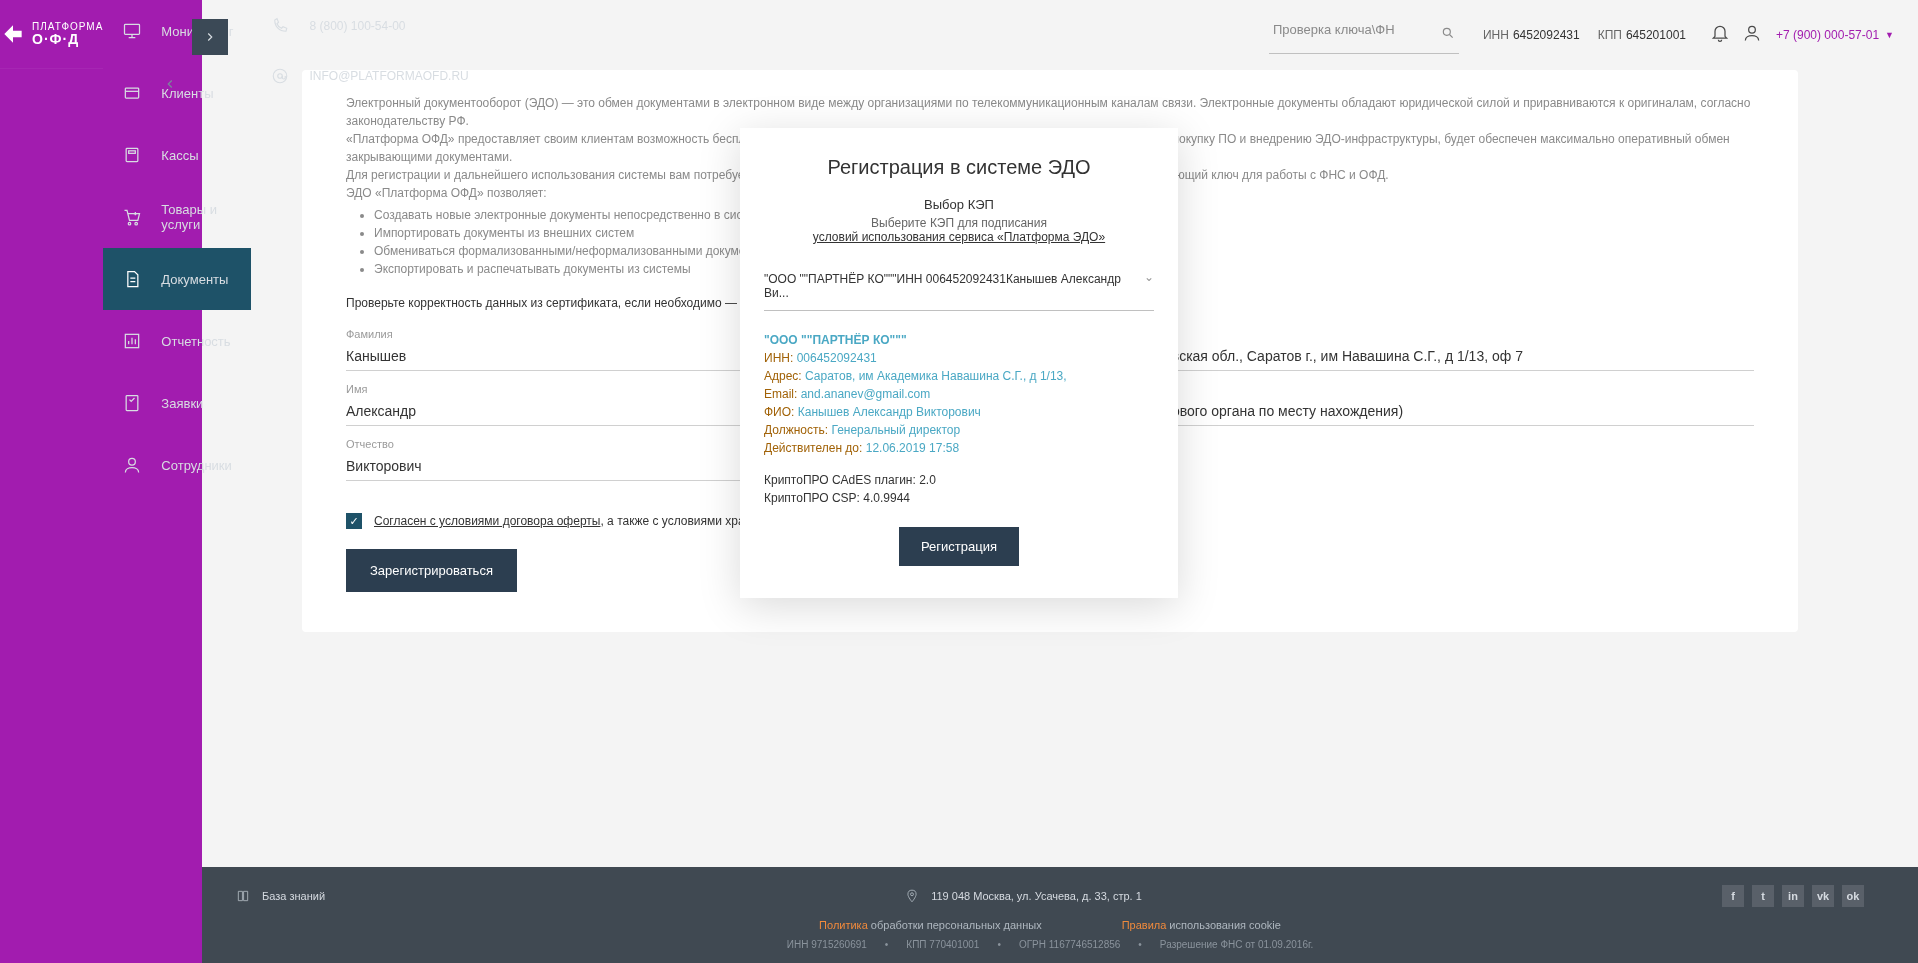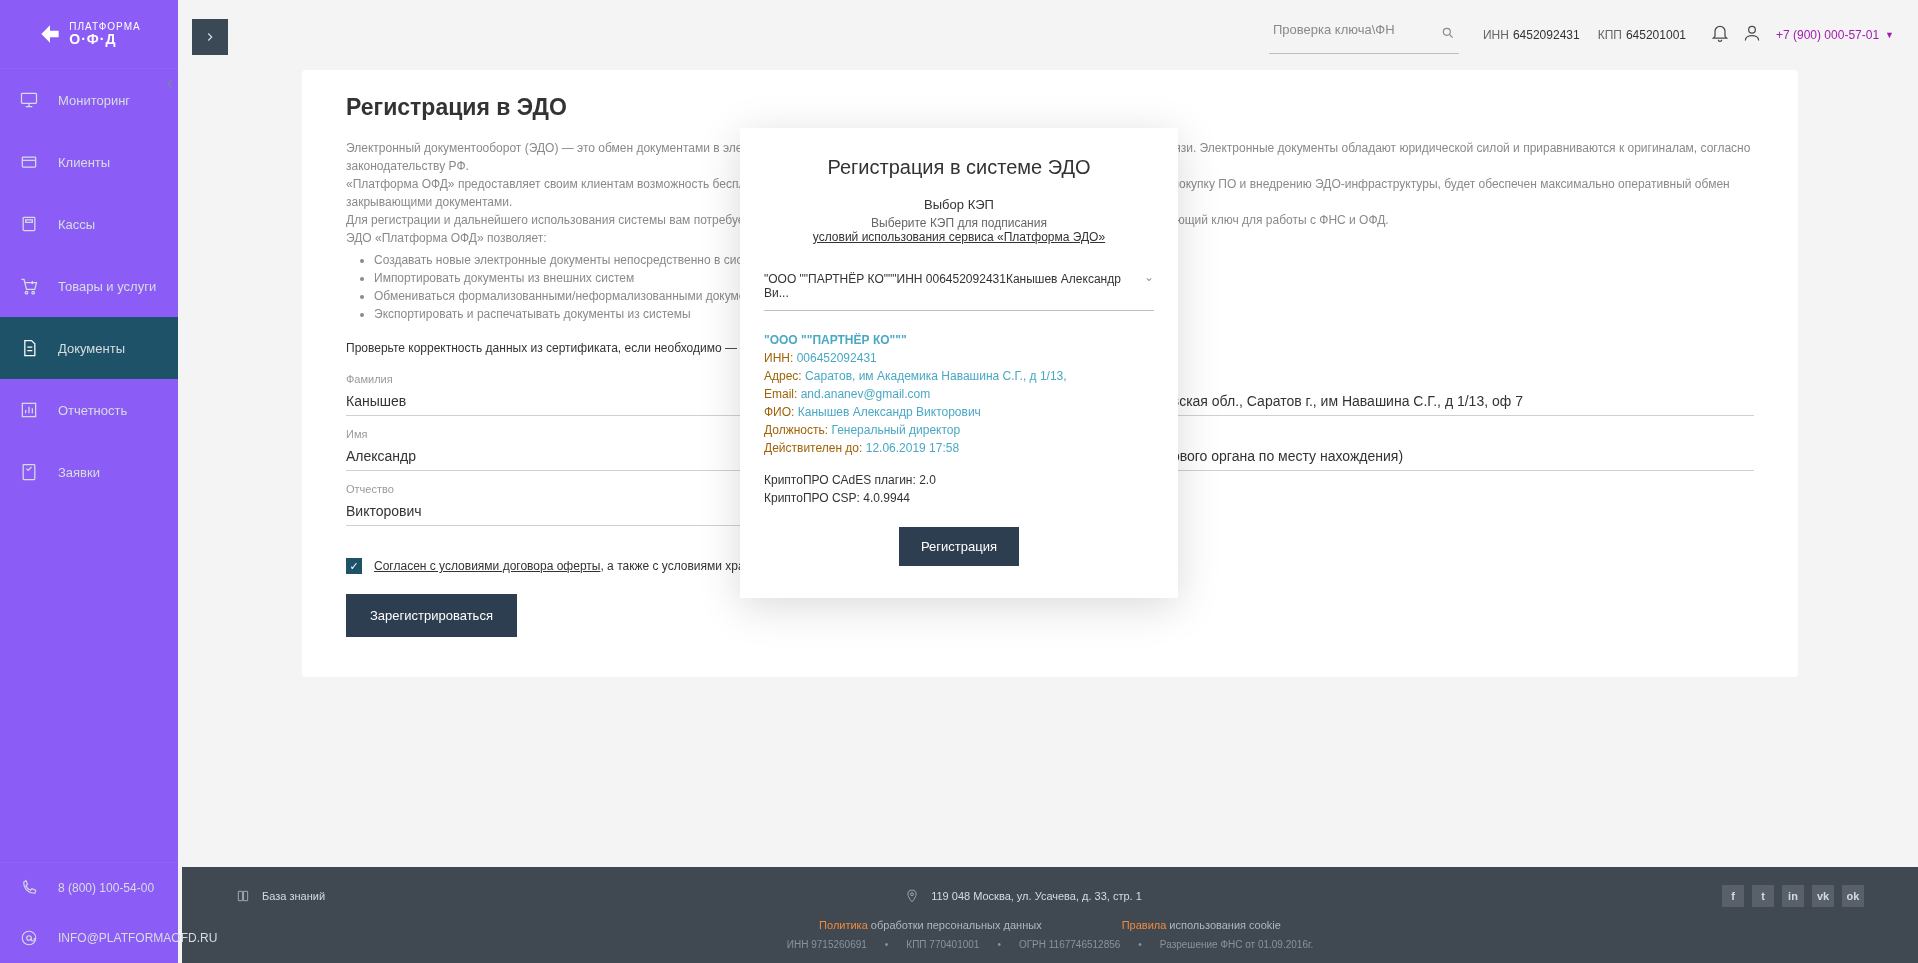--- a/index.html
+++ b/index.html
@@ -1,17 +1,17 @@
 <!DOCTYPE html>
 <html><head>
 <meta charset="utf-8">
 <style>
 *{margin:0;padding:0;box-sizing:border-box;font-family:Arial,sans-serif}
 body{background:#f4f4f4;width:1918px;height:963px;overflow:hidden;position:relative}
-.sidebar{position:absolute;left:0;top:0;width:178px;height:100%;background:#8b5cf6;color:#fff;display:flex;flex-direction:column;z-index:10}
+.sidebar{position:absolute;left:0;top:0;width:202px;height:100%;background:#a21caf;color:#fff;display:flex;flex-direction:row;z-index:10}
 .logo-area{height:69px;display:flex;align-items:center;justify-content:center;border-bottom:1px solid rgba(255,255,255,0.05)}
 .logo{color:#fff;font-size:10px;letter-spacing:1px;display:flex;align-items:center}
 .logo svg{margin-right:6px}
 .logo-text{display:flex;flex-direction:column;line-height:1.1}
 .nav{flex:1}
 .nav-item{display:flex;align-items:center;padding:0 18px;height:62px;cursor:pointer;font-size:13px;color:#d8dde2}
 .nav-item.active{background:#1e5268}
 .nav-icon{width:22px;height:22px;margin-right:18px;flex:0 0 22px;display:flex;align-items:center;justify-content:center}
 .sidebar-footer{border-top:1px solid rgba(255,255,255,0.05)}
 .footer-item{display:flex;align-items:center;padding:0 18px;height:50px;font-size:12px;color:#d8dde2}
@@ -137,20 +137,29 @@
       </div>
     <div class="nav-item">
         <span class="nav-icon">
           <svg width="20" height="20" viewBox="0 0 24 24" fill="none" stroke="#d8dde2" stroke-width="1.5">
             <rect x="5" y="3" width="14" height="18" rx="1"></rect>
             <path d="M9 8l2 2 4-4"></path>
           </svg>
         </span>
         <span>Заявки</span>
       </div>
+    <div class="nav-item">
+        <span class="nav-icon">
+          <svg width="20" height="20" viewBox="0 0 24 24" fill="none" stroke="#d8dde2" stroke-width="1.5">
+            <circle cx="12" cy="8" r="4"></circle>
+            <path d="M4 21c0-4 4-6 8-6s8 2 8 6"></path>
+          </svg>
+        </span>
+        <span>Сотрудники</span>
+      </div>
   </div>
   <div class="sidebar-footer">
     <div class="footer-item">
         <span class="nav-icon">
           <svg width="18" height="18" viewBox="0 0 24 24" fill="none" stroke="#d8dde2" stroke-width="1.5">
             <path d="M5 4c0 9 6 15 15 15l1-4-5-2-2 2c-3-1-5-3-6-6l2-2-2-5z"></path>
           </svg>
         </span>
         <span>8 (800) 100-54-00</span>
       </div>
@@ -197,21 +206,20 @@
         <path d="M4 21c0-4 4-6 8-6s8 2 8 6"></path>
       </svg></span>
   <span class="phone-drop">
       <span>+7 (900) 000-57-01</span>
       <span style="margin-left:6px;font-size:9px">▼</span>
     </span>
 </div>
 
 <div class="content">
   <div class="card">
-    <h1 class="page-title">Регистрация в ЭДО</h1>
     <div class="intro">
       <p>Электронный документооборот (ЭДО) — это обмен документами в электронном виде между организациями по телекоммуникационным каналам связи. Электронные документы обладают юридической силой и приравниваются к оригиналам, согласно законодательству РФ.</p>
       <p>«Платформа ОФД» предоставляет своим клиентам возможность бесплатно подключить ЭДО в Личном Кабинете — сервис доступен без затрат на покупку ПО и внедрению ЭДО-инфраструктуры, будет обеспечен максимально оперативный обмен закрывающими документами.</p>
       <p>Для регистрации и дальнейшего использования системы вам потребуется квалифицированная электронная подпись (КЭП), например, ваш действующий ключ для работы с ФНС и ОФД.</p>
       <p>ЭДО «Платформа ОФД» позволяет:</p>
       <ul>
         <li>Создавать новые электронные документы непосредственно в системе</li>
         <li>Импортировать документы из внешних систем</li>
         <li>Обмениваться формализованными/неформализованными документами с контрагентами</li>
         <li>Экспортировать и распечатывать документы из системы</li>

